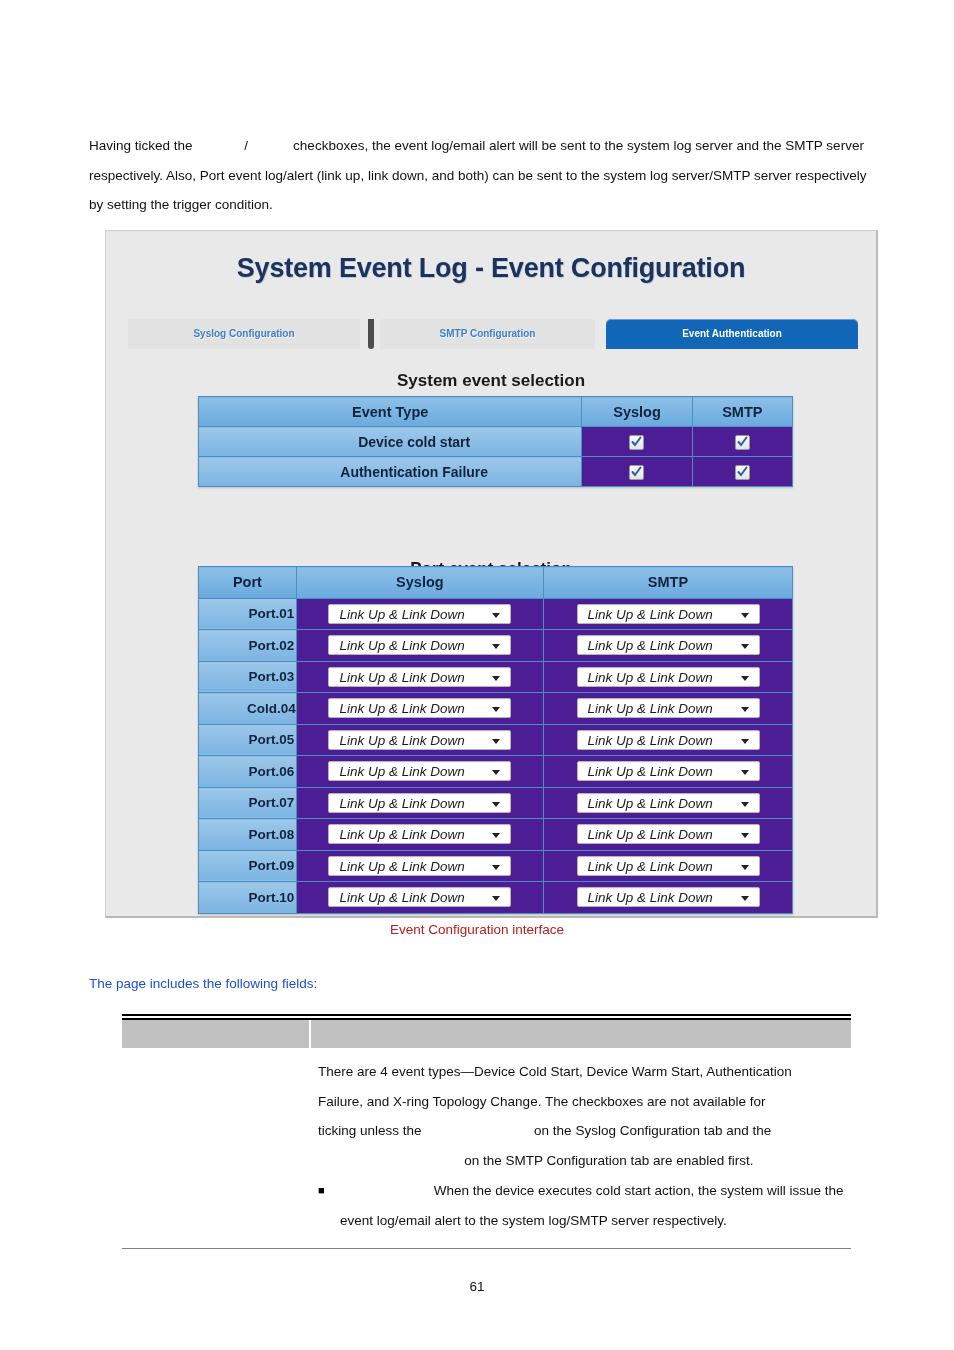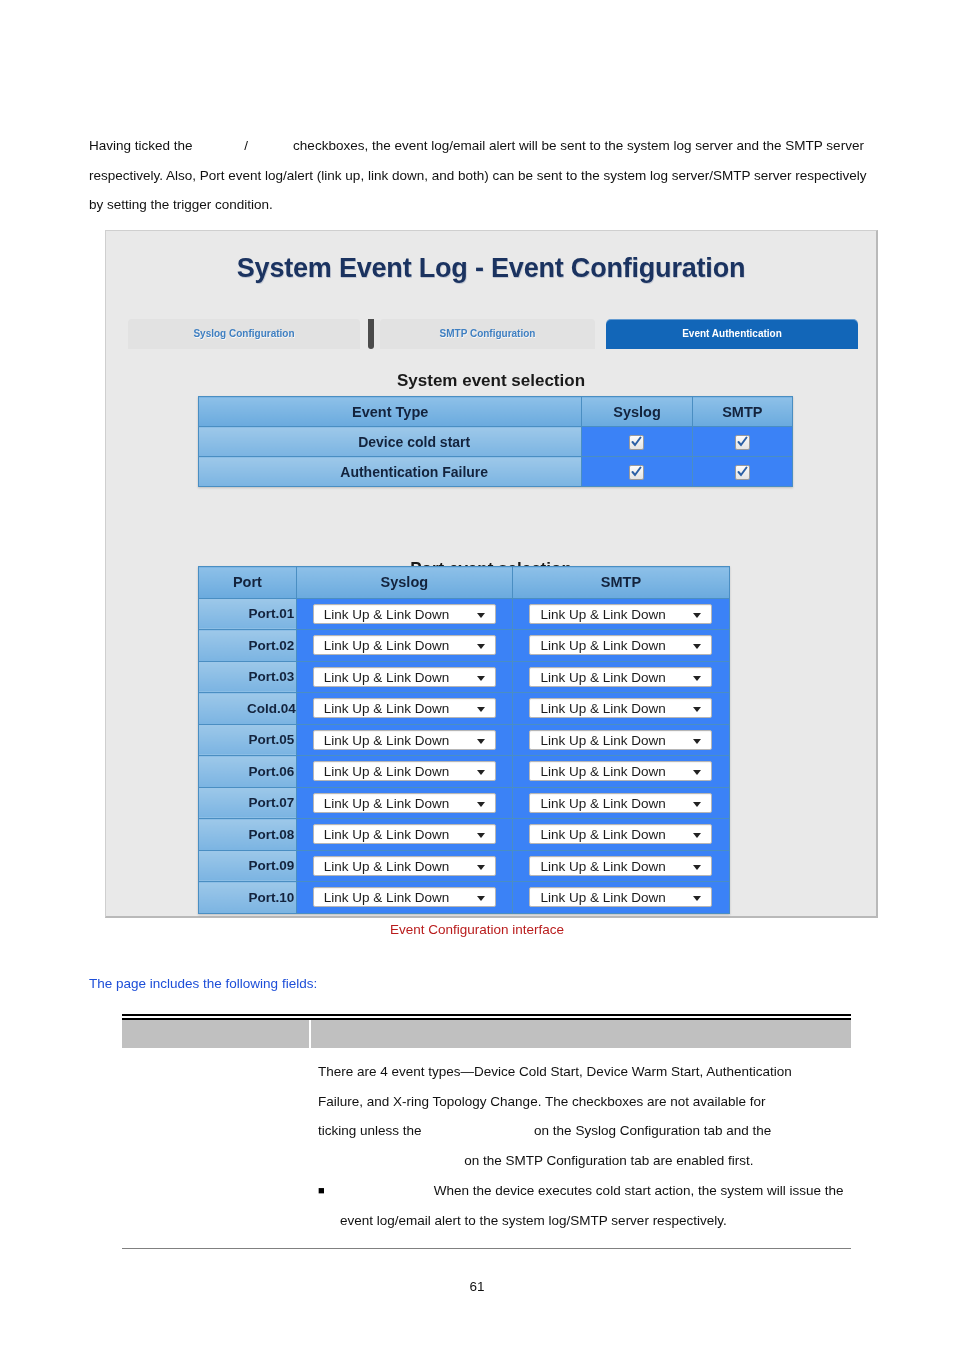--- a/index.html
+++ b/index.html
@@ -122,21 +122,22 @@
   }
   .btable th {
     background: linear-gradient(#8dc0e8, #6aaade);
     font-size: 14.5px;
   }
   .btable td.labelcell {
     background: linear-gradient(#9dc8e9, #7bb4e2);
     padding-left: 48px;
   }
   .btable td.whitecell {
-    background: #3b82f6;
+    background: #4c1d95;
+    font-style: italic;
   }
 
   
   #sys-table { position: absolute; left: 197px; top: 395px; width: 595px; }
   #sys-table th.c-event { width: 385px; }
   #sys-table th.c-sys   { width: 110px; }
   #sys-table th.c-smtp  { width: 100px; }
   #sys-table td, #sys-table th { height: 29px; }
 
   
@@ -146,21 +147,21 @@
     height: 13px;
     border: 1px solid #9a9a9a;
     background: linear-gradient(#fcfcfc,#e4e4e4);
     border-radius: 2px;
     position: relative;
     vertical-align: middle;
   }
   .cbx svg { position: absolute; left: 1px; top: 0px; }
 
   
-  #port-table { position: absolute; left: 197px; top: 565px; width: 532px; }
+  #port-table { position: absolute; left: 197px; top: 565px; width: 595px; }
   #port-table th.c-port { width: 83px; }
   #port-table th.c-sys  { width: 255px; }
   #port-table th.c-smtp { width: 257px; }
   #port-table td, #port-table th { height: 30.5px; }
   #port-table td.labelcell { font-size: 13.5px; }
 
   .selbox {
     display: inline-block;
     width: 183px;
     height: 20px;

